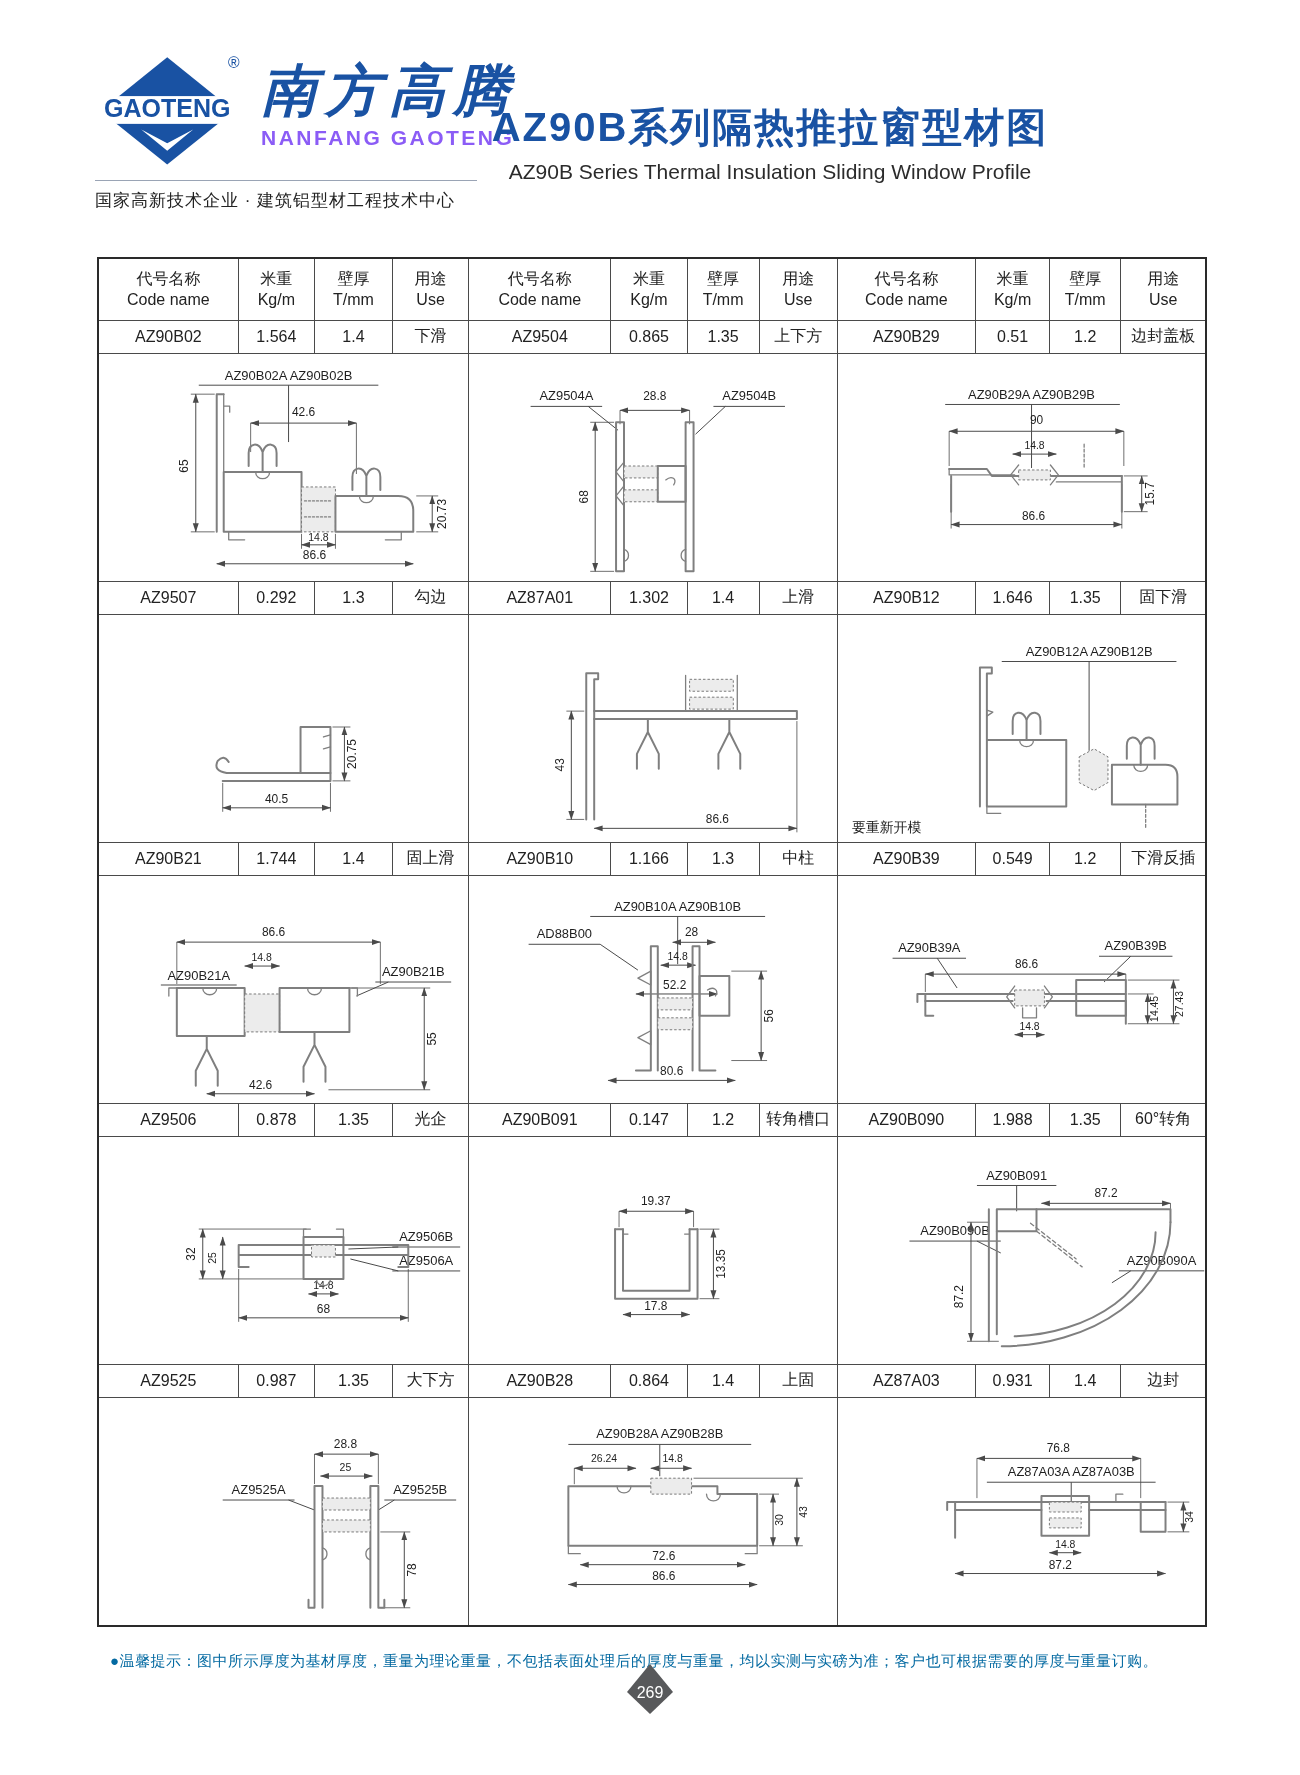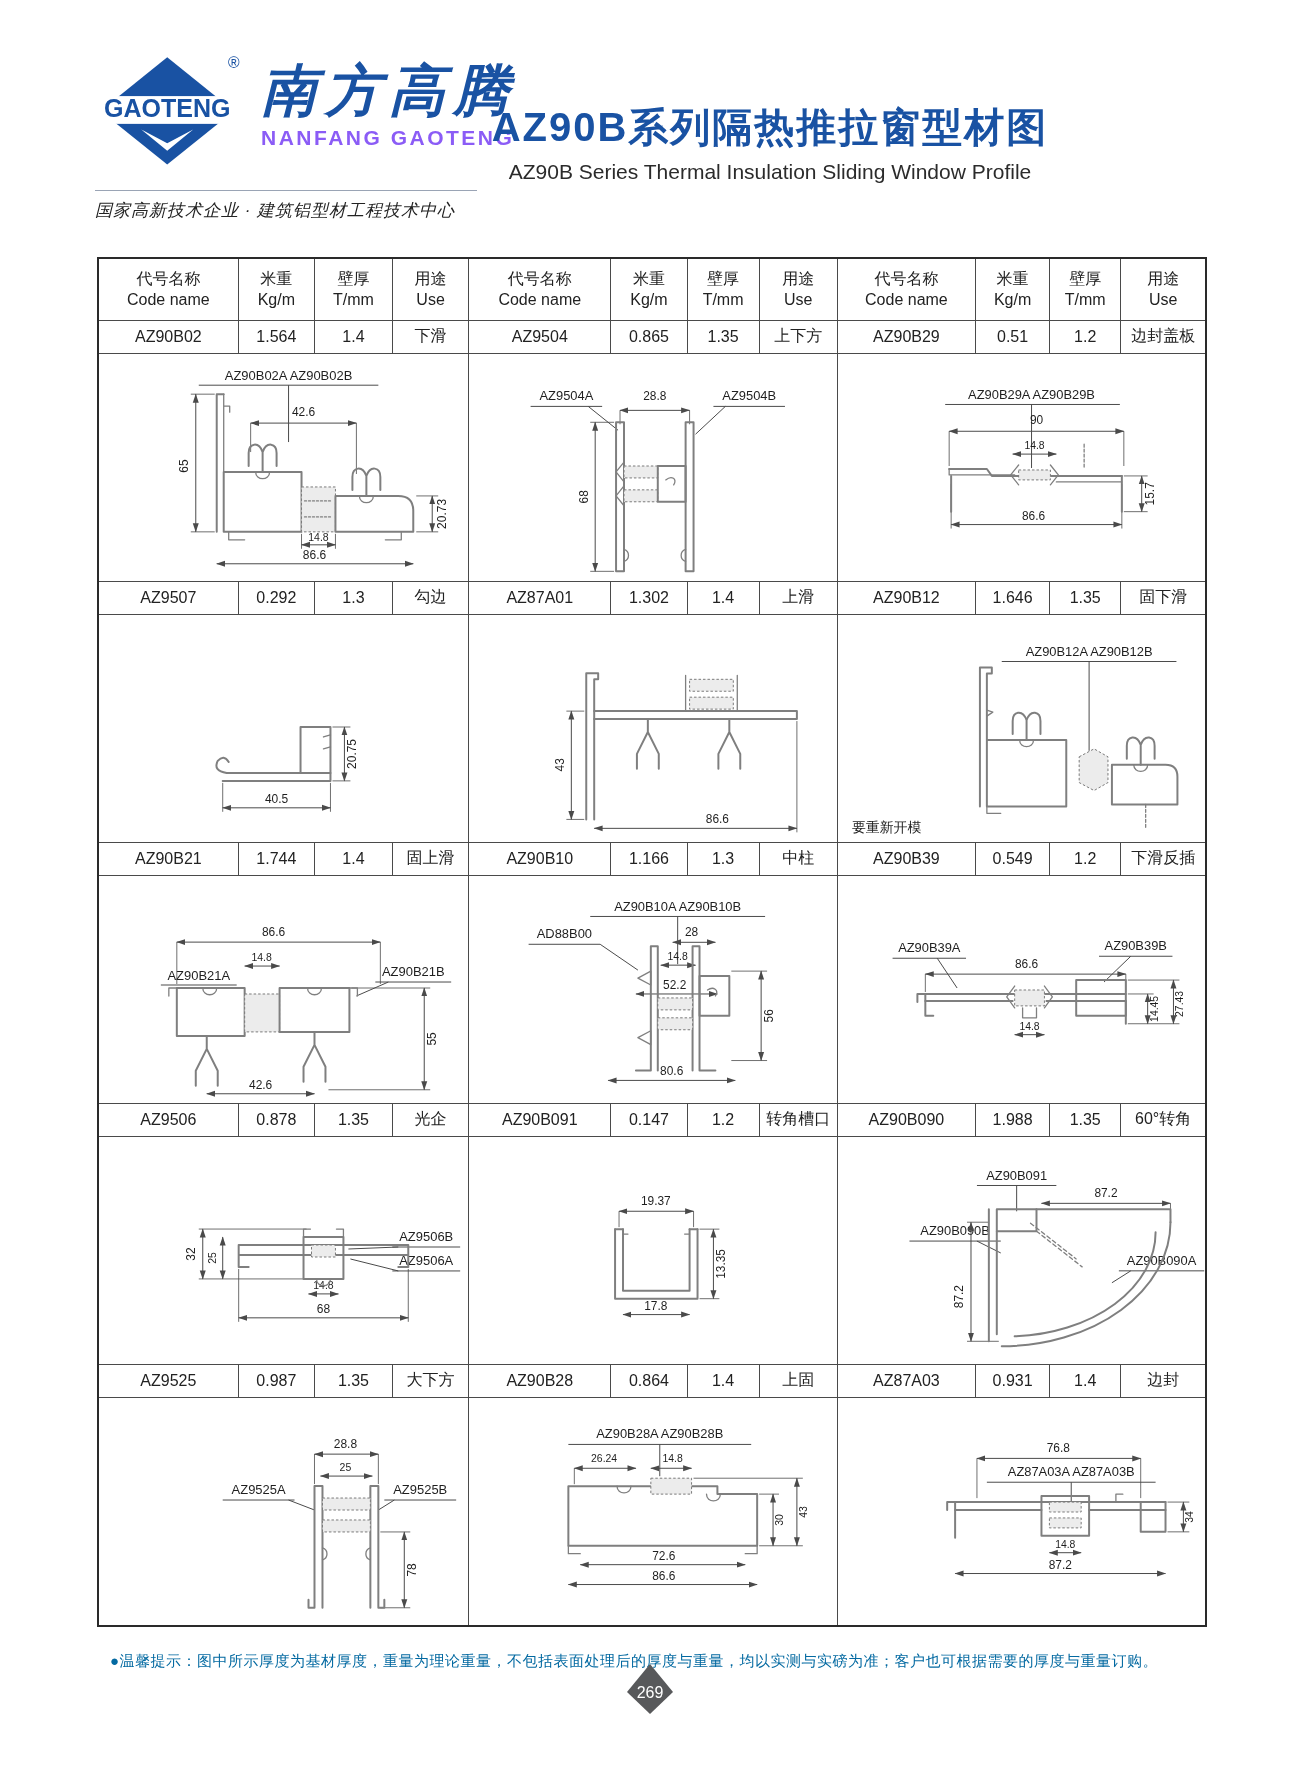--- a/index.html
+++ b/index.html
@@ -6,21 +6,21 @@
   body { background:#e8e8e8; font-family:"Liberation Sans", sans-serif; }
   .page { position:relative; width:1300px; height:1775px; background:#ffffff; margin:0 auto; color:#2b2b2b; overflow:hidden; }
 
   
   .brand { position:absolute; top:52px; left:95px; }
   .brand-row { display:flex; align-items:flex-start; }
   .logo-svg { width:150px; height:128px; }
   .company { margin-left:16px; padding-top:8px; }
   .company-cn { font-size:56px; font-weight:bold; color:#1952a3; letter-spacing:8px; line-height:1.1;font-style:italic; }
   .company-en { font-size:21px; font-weight:bold; color:#8b5cf6; letter-spacing:2.5px; margin-top:4px; }
-  .tagline { margin-top:10px; padding-top:8px; border-top:1px solid #9aa4b5; width:382px; font-size:17px; color:#222; letter-spacing:1px;font-style:italic; }
+  .tagline { padding-top:8px; border-top:1px solid #9aa4b5; width:382px; font-size:17px; color:#222; letter-spacing:1px; }
 
   .title-block { position:absolute; top:100px; left:430px; width:680px; text-align:center; }
   .title-cn { font-size:40px; font-weight:bold; color:#1952a3; letter-spacing:2px; }
   .title-en { font-size:21px; color:#2b2b2b; margin-top:5px; }
 
   
   table.catalog { position:absolute; top:257px; left:97px; width:1110px; border-collapse:collapse; table-layout:fixed; border:2px solid #2a2a2a; }
   table.catalog td, table.catalog th { border:1px solid #4a4a4a; text-align:center; vertical-align:middle; font-weight:normal; }
   tr.r-head th { height:62px; font-size:16px; line-height:1.35; color:#222; }
   tr.r-data td { height:33px; font-size:16px; color:#222; }

